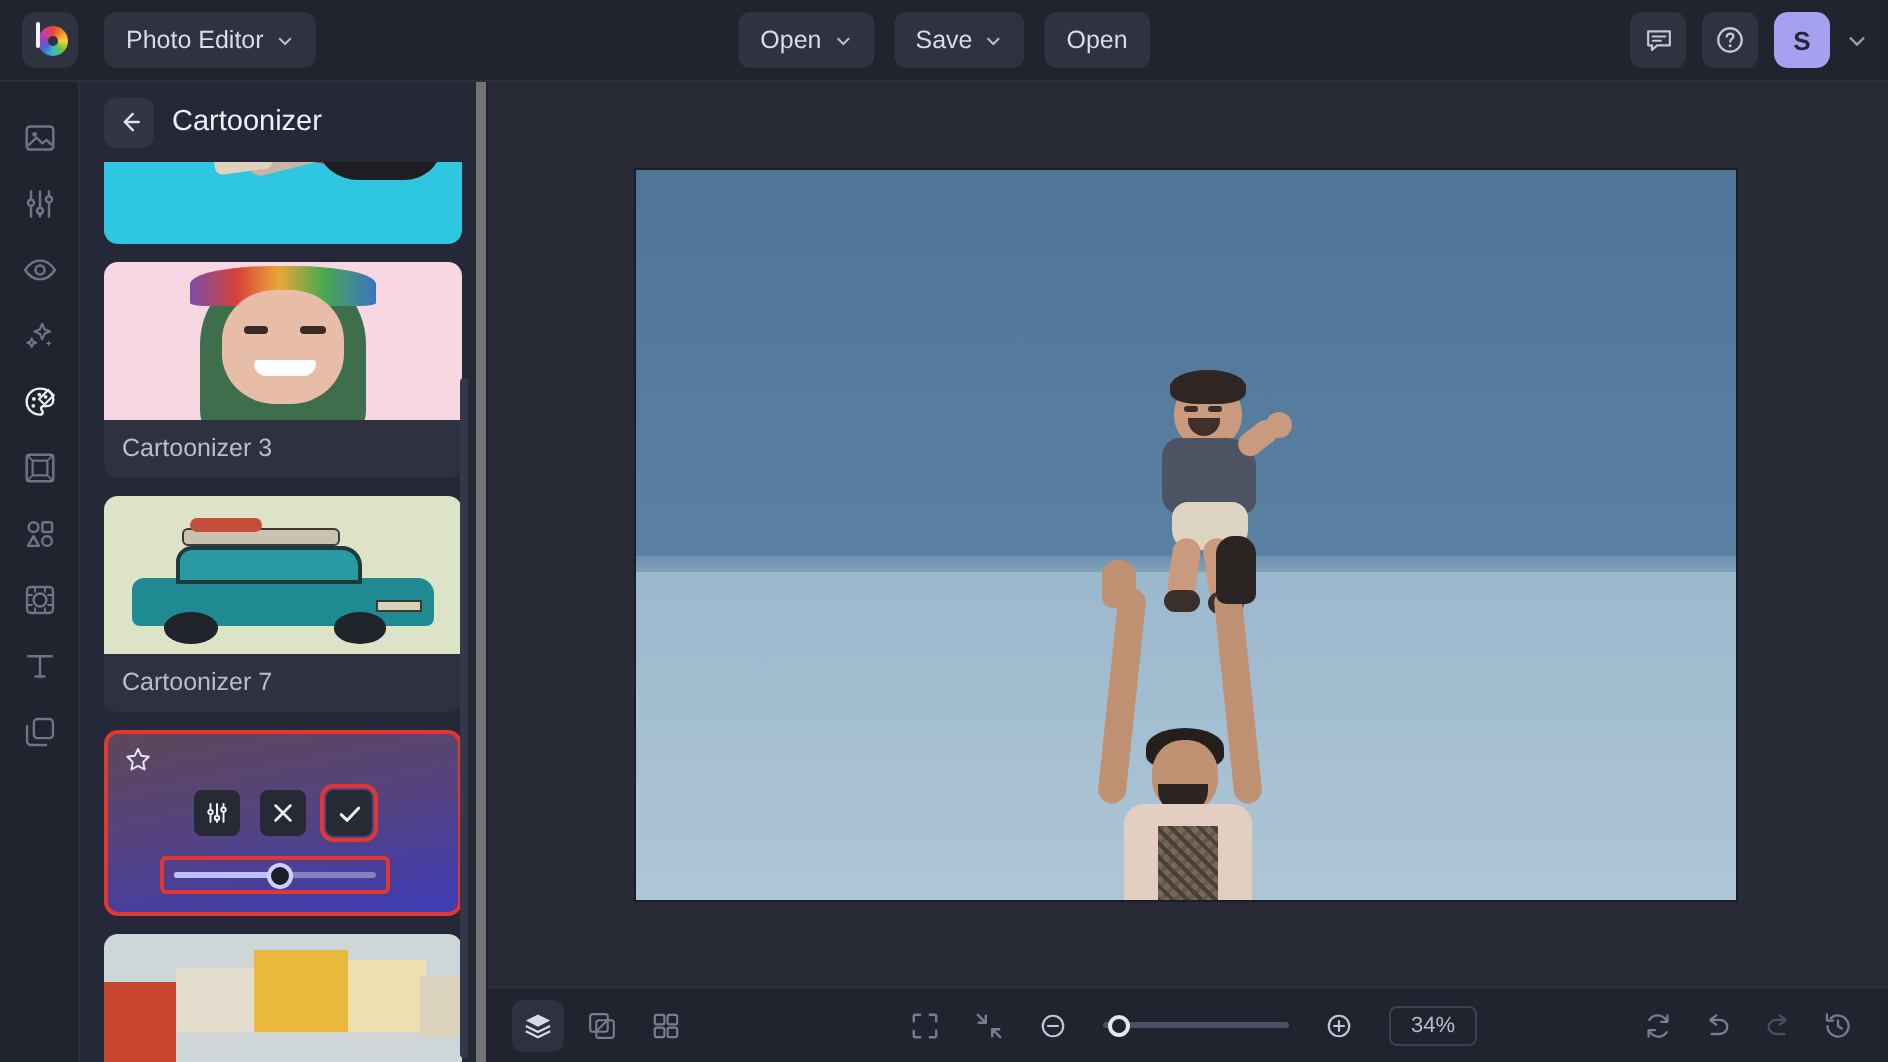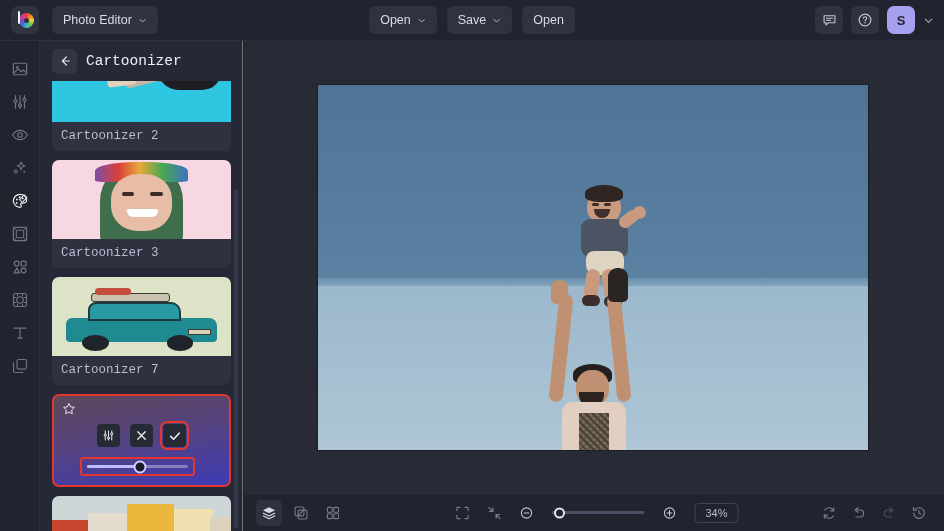--- a/index.html
+++ b/index.html
@@ -72,23 +72,22 @@
   .rail-item {
     width: 32px; height: 32px; margin-bottom: 1px; border-radius: 7px;
     display: flex; align-items: center; justify-content: center; cursor: pointer;
     color: #6f7489;
   }
   .rail-item.active { color: #eef0f7; }
 
   
   .sidebar {
     position: absolute; top: 41px; left: 40px; width: 203px; height: 490px;
-    background: #252836; border-right: 1px solid #737373;
+    background: #252836; border-right: 5px solid #737373;
     overflow: hidden;
-    font-family: Liberation Mono, monospace;
   }
   .sb-head { height: 40px; display: flex; align-items: center; padding-left: 12px; gap: 9px; }
   .back-btn {
     width: 25px; height: 25px; border-radius: 6px; background: #30real;
     background: #313544; display: flex; align-items: center; justify-content: center;
     cursor: pointer; color: #dfe1ec;
   }
   .sb-title { font-size: 14.5px; color: #eef0f7; }
 
   .sb-scroll {
@@ -445,21 +444,20 @@
 
     <div class="sb-scroll">
 
       <div class="card" style="margin-top:-38px;">
         <div class="thumb" style="background:#2ec6e0;">
           <div style="position:absolute;left:38%;top:-6%;width:26%;height:58%;background:#c9b6a2;border-radius:5px;transform:rotate(-14deg);"></div>
           <div style="position:absolute;left:50%;top:2%;width:18%;height:46%;background:#b94a3c;border-radius:4px;transform:rotate(10deg);"></div>
           <div style="position:absolute;left:60%;top:-4%;width:34%;height:64%;background:#1d1d22;border-radius:40% 46% 30% 34%;"></div>
           <div style="position:absolute;left:30%;top:20%;width:16%;height:34%;background:#e0d2bd;border-radius:4px;transform:rotate(-8deg);"></div>
         </div>
-        <div class="card-label">Cartoonizer 2</div>
       </div>
 
       <div class="card">
         <div class="thumb" style="background:#f7d7e2;">
           <div style="position:absolute;left:27%;top:4%;width:46%;height:110%;background:#3f6e4d;border-radius:44% 44% 18% 18%;"></div>
           <div style="position:absolute;left:24%;top:2%;width:52%;height:26%;background:linear-gradient(90deg,#7b4ea8,#d8403a 25%,#e8a83a 48%,#49a84e 72%,#3b72c4);border-radius:44% 44% 8% 8%;"></div>
           <div style="position:absolute;left:33%;top:18%;width:34%;height:72%;background:#e8bda8;border-radius:44% 44% 44% 44%;"></div>
           <div style="position:absolute;left:39%;top:40%;width:7%;height:5%;background:#3a2b26;border-radius:3px;"></div>
           <div style="position:absolute;left:55%;top:40%;width:7%;height:5%;background:#3a2b26;border-radius:3px;"></div>
           <div style="position:absolute;left:42%;top:62%;width:17%;height:10%;background:#fff;border-radius:2px 2px 7px 7px;"></div>

